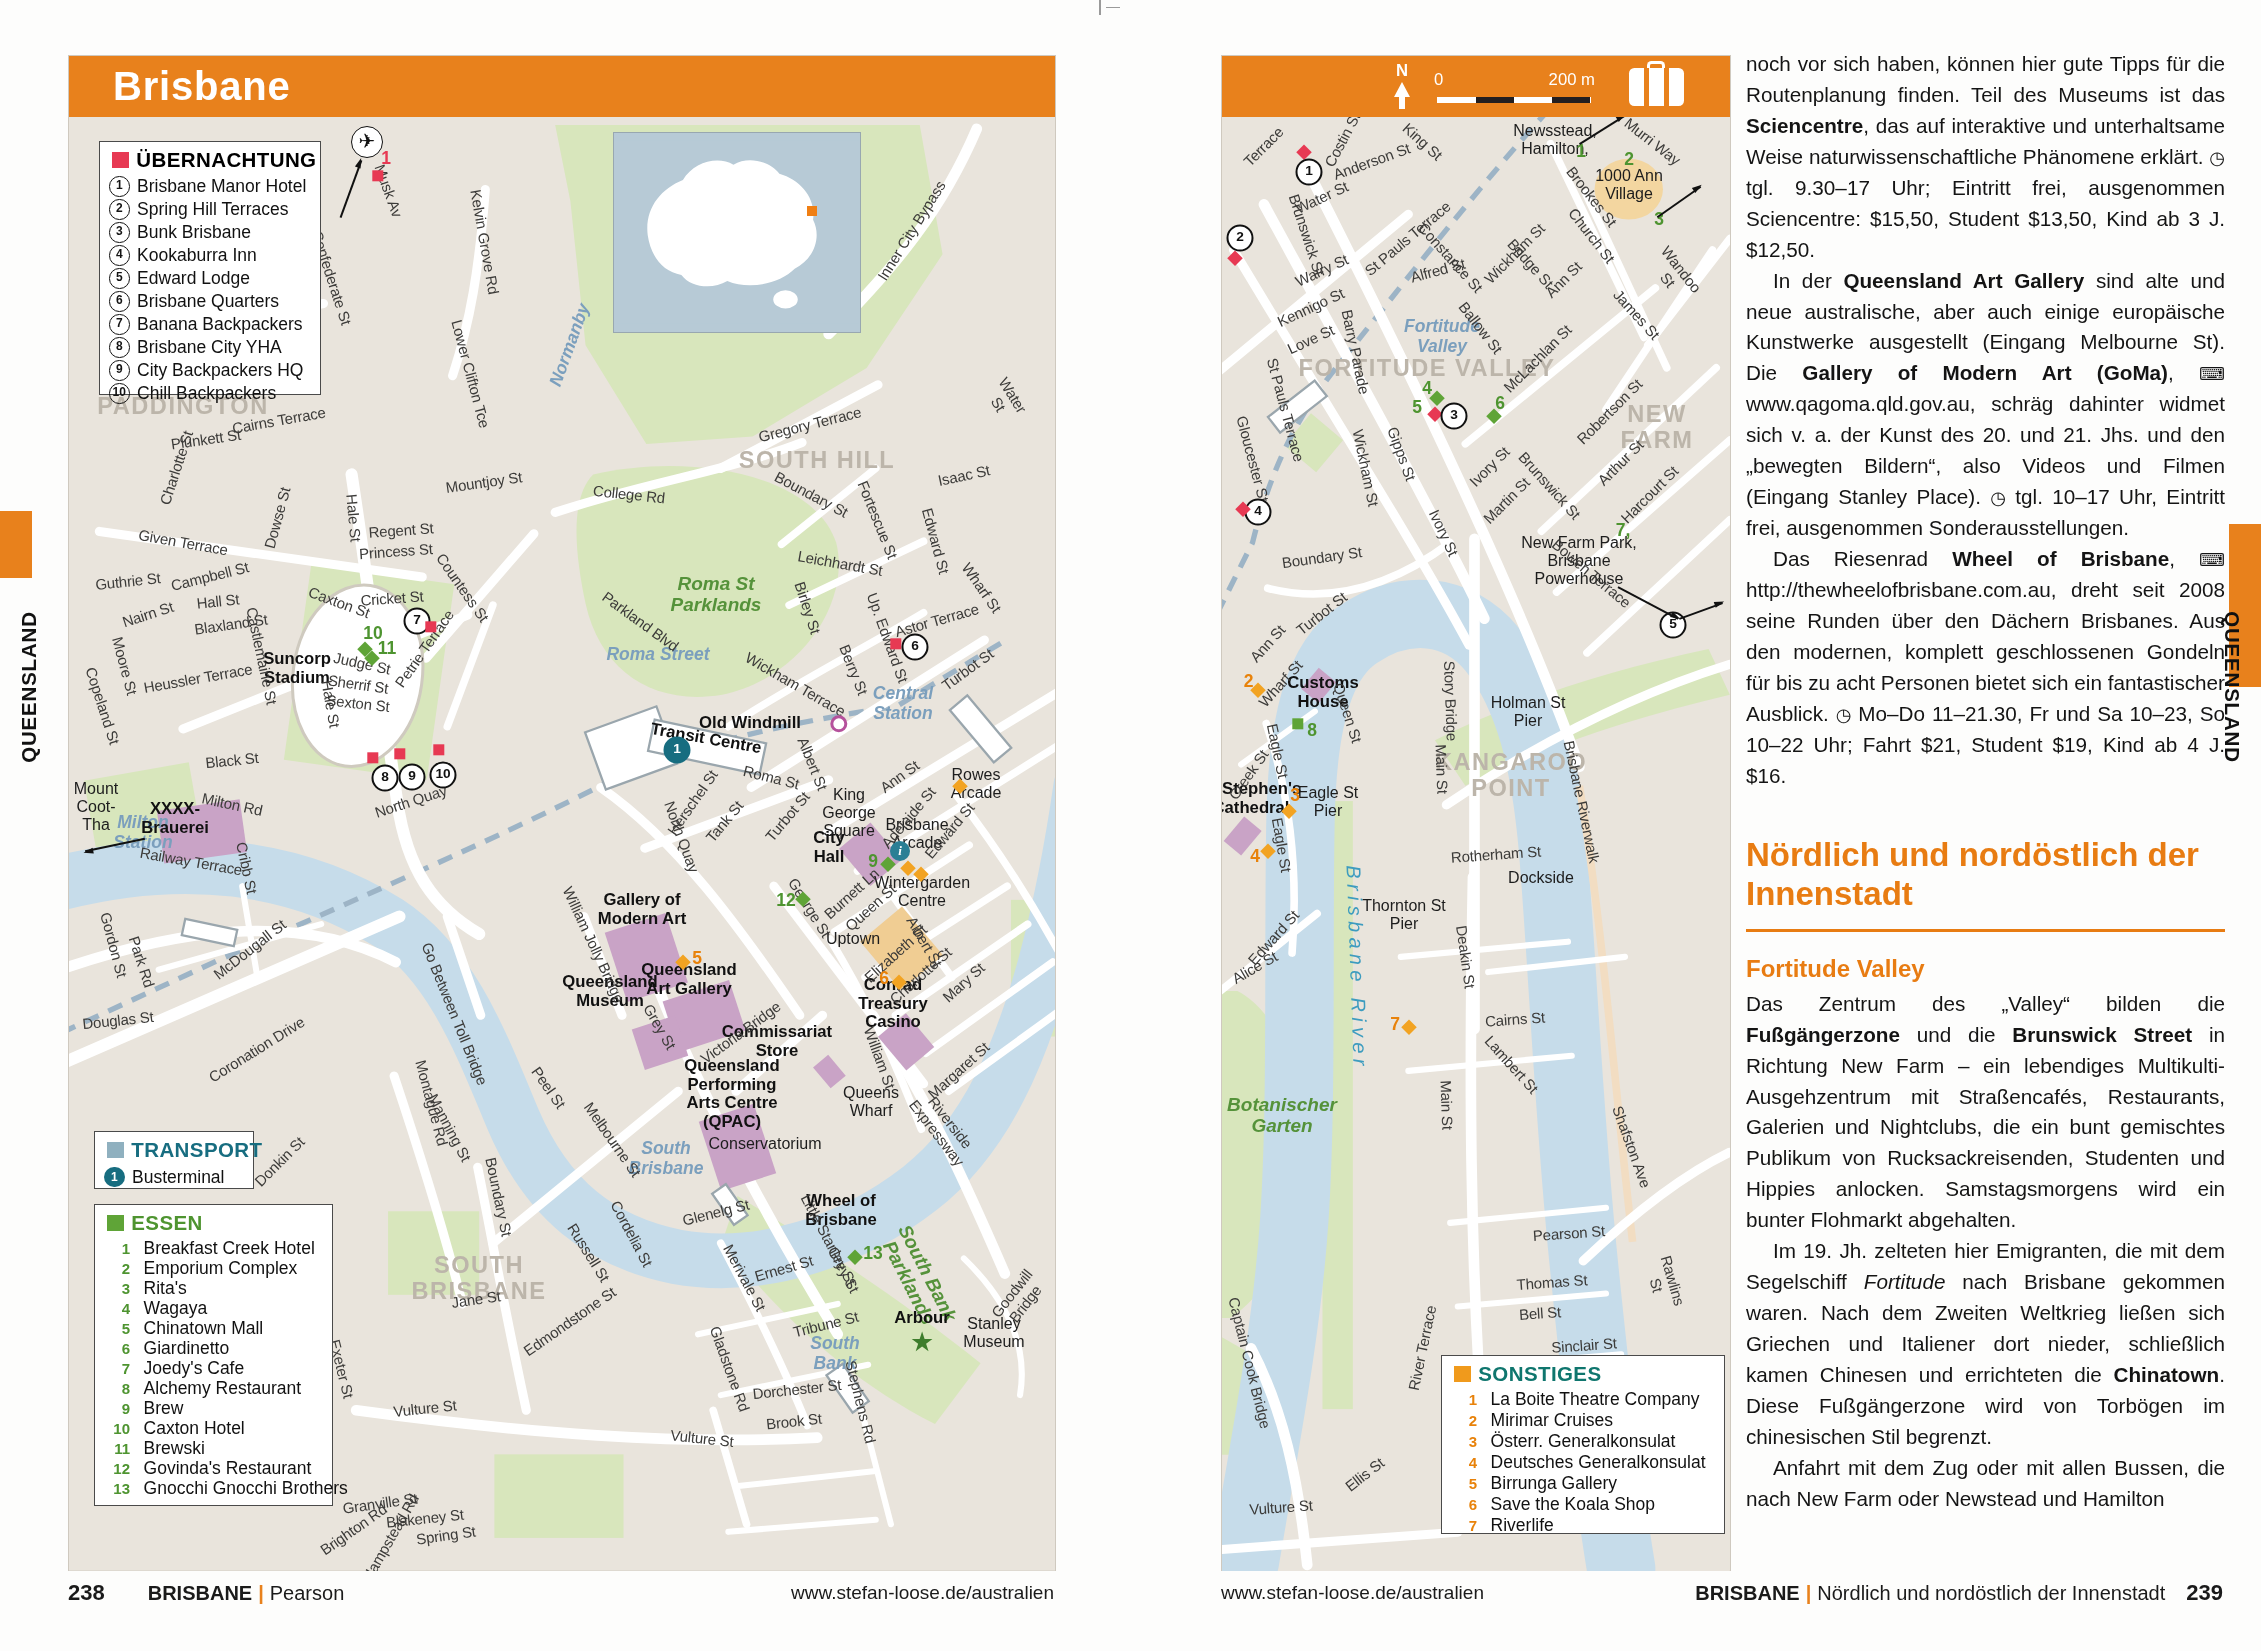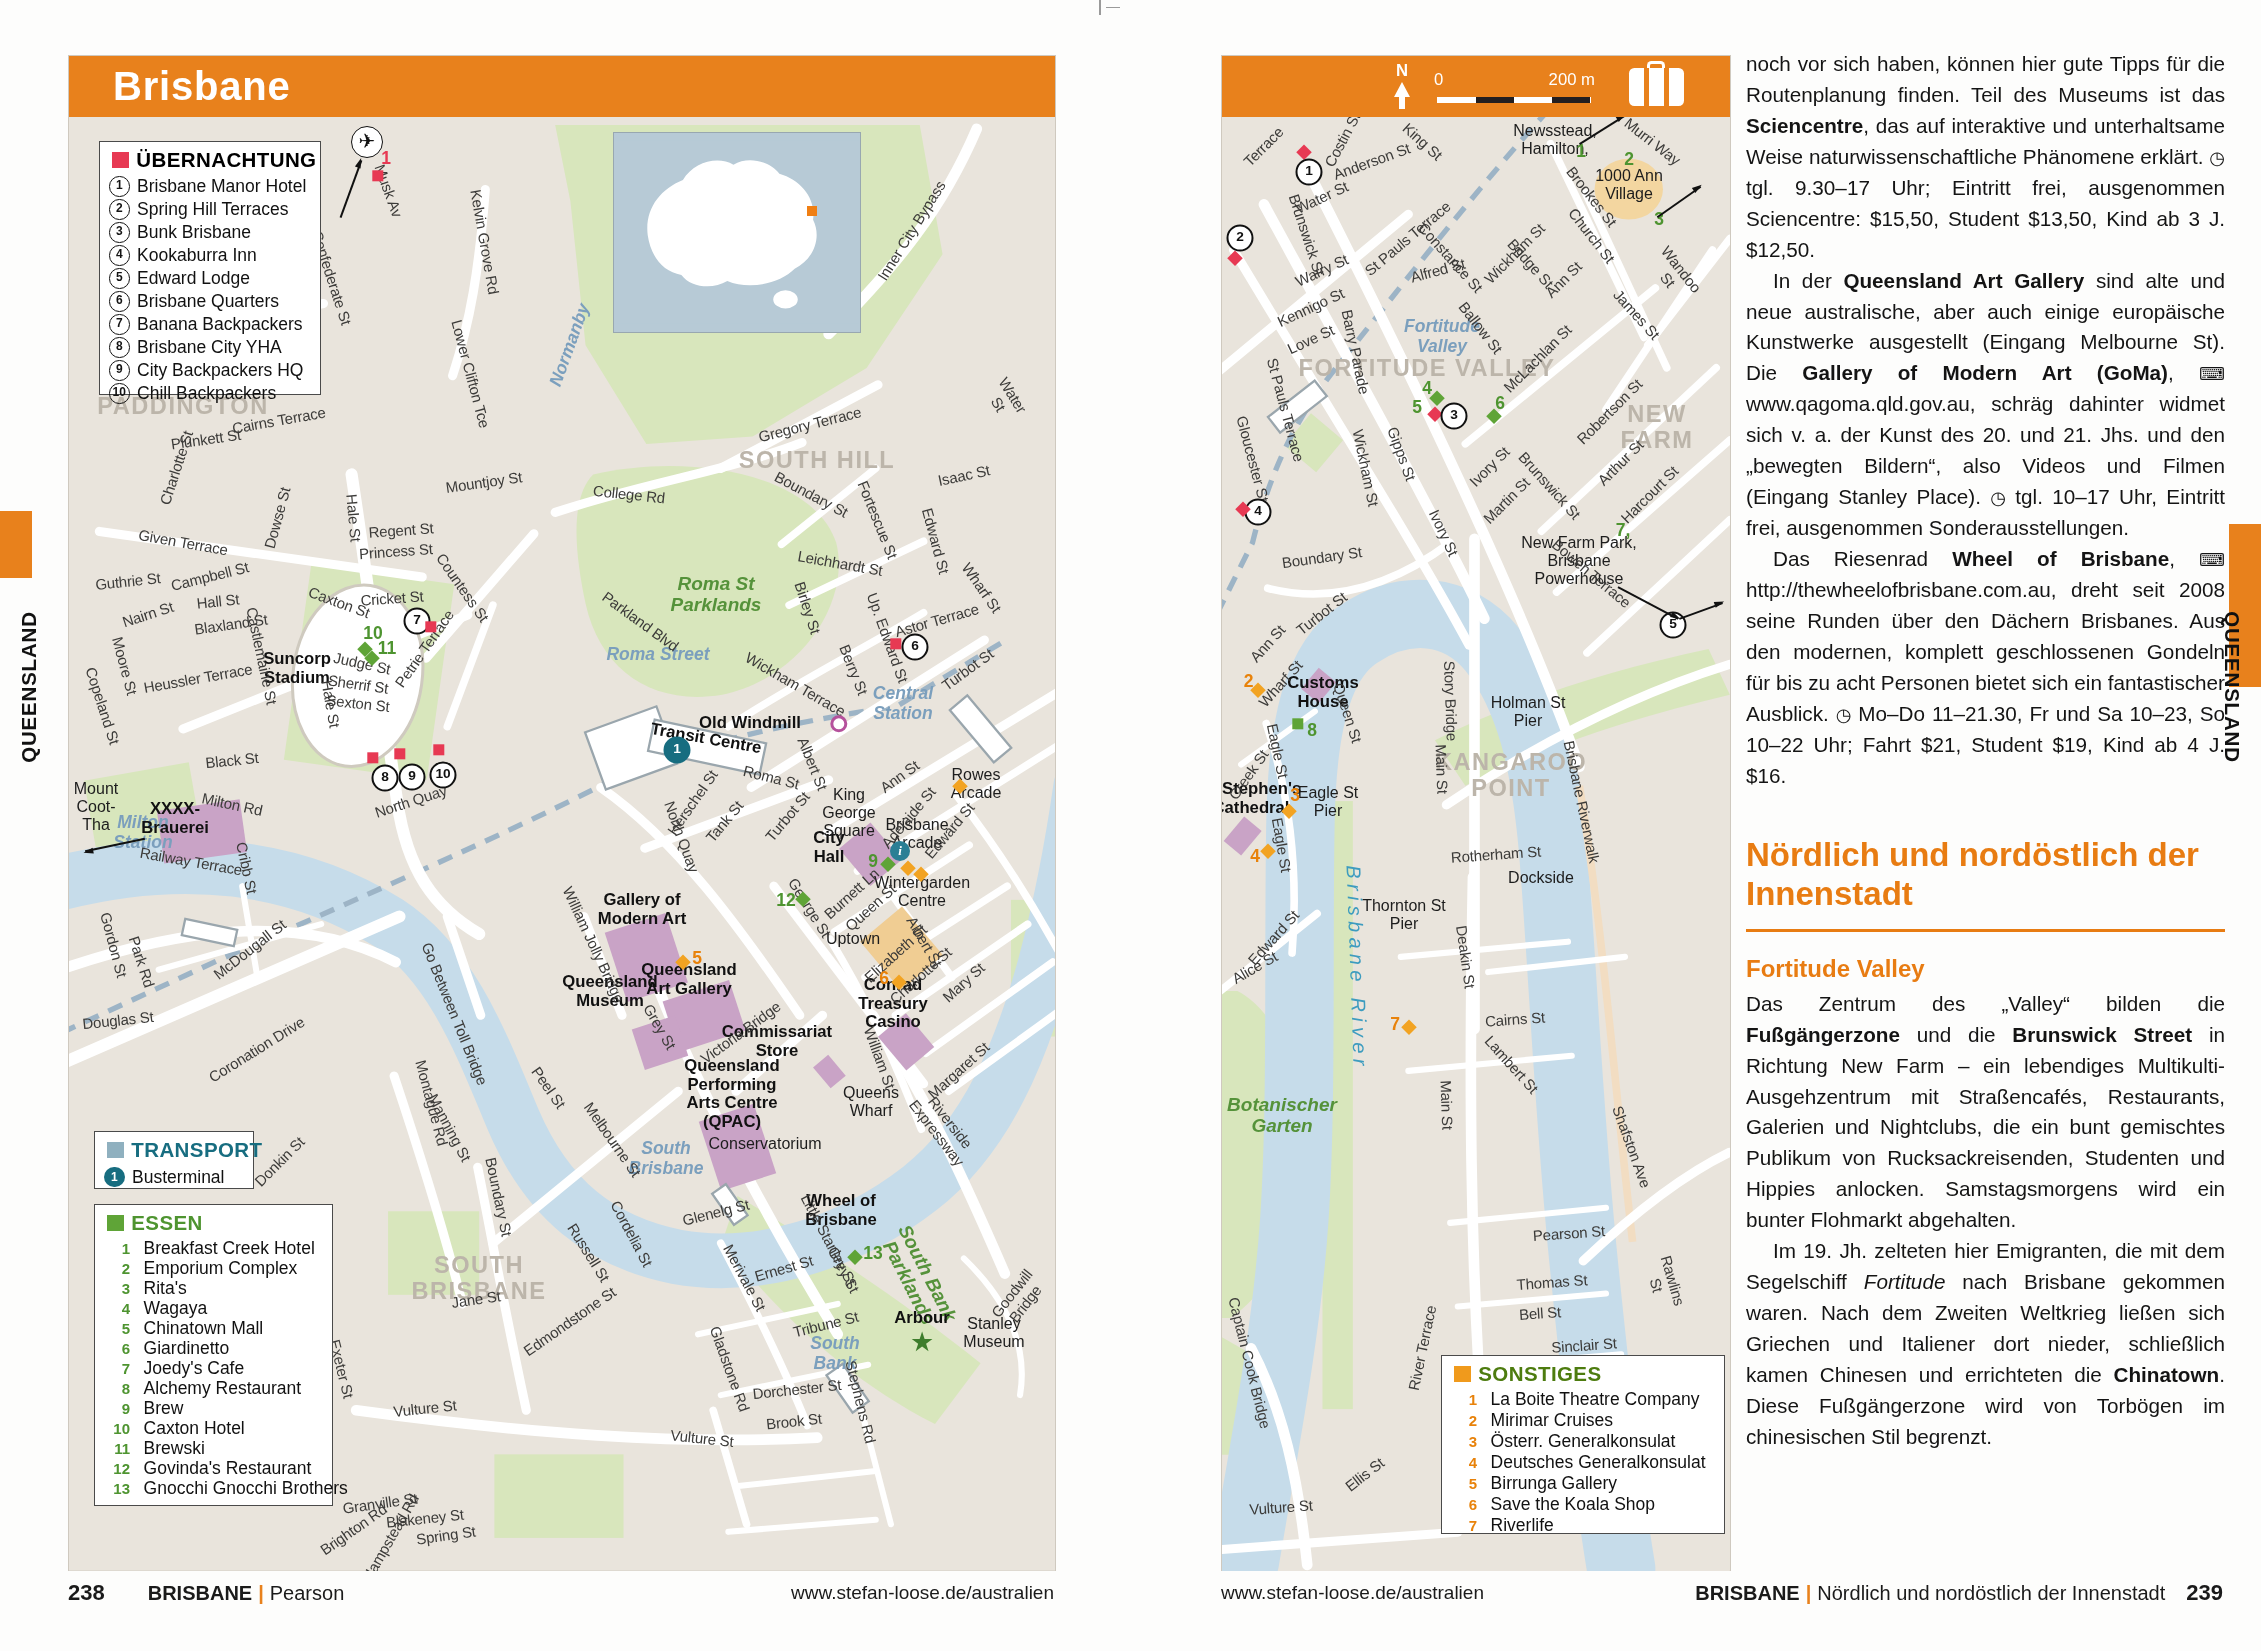--- a/index.html
+++ b/index.html
@@ -749,21 +749,21 @@
           <div class="mk mk-num c-o" style="transform: translate(-50%, -50%); left: 26.6px; top: 565px;">2</div>
           <div class="mk mk-dm c-bg-o" style="transform: translate(-50%, -50%) rotate(45deg); left: 36px; top: 573px;"></div>
           <div class="mk mk-num c-o" style="transform: translate(-50%, -50%); left: 173px; top: 908px;">7</div>
           <div class="mk mk-dm c-bg-o" style="transform: translate(-50%, -50%) rotate(45deg); left: 187px; top: 910px;"></div>
         </div>
     </div>
 
     <div id="lg-so" class="legend" style="left:219px;top:1299px;width:284px;height:179px;">
       <div class="lg-head">
         <span class="lg-sq" style="background: rgb(240, 154, 28);"></span>
-        <span class="lg-title" style="color: #4d7c0f;">SONSTIGES</span>
+        <span class="lg-title" style="color: #0f766e;">SONSTIGES</span>
       </div>
       <div class="lg-items">
           <div class="lg-row">
             <span class="lg-num plain-orange">1</span>
             <span class="lg-label">La Boite Theatre Company</span>
           </div>
           <div class="lg-row">
             <span class="lg-num plain-orange">2</span>
             <span class="lg-label">Mirimar Cruises</span>
           </div>
@@ -794,20 +794,21 @@
   <div id="article">
     <div id="article-blocks">
         <p><span>noch vor sich haben, können hier gute Tipps für die Routenplanung finden. Teil des Museums ist das </span><span style="font-weight: bold;">Sciencentre</span><span>, das auf interaktive und unterhaltsame Weise naturwissenschaftliche Phänomene erklärt. </span><span class="icn">◷</span><span> tgl. 9.30–17 Uhr; Eintritt frei, ausgenommen Sciencentre: $15,50, Student $13,50, Kind ab 3 J. $12,50.</span></p>
         <p class="ind"><span>In der </span><span style="font-weight: bold;">Queensland Art Gallery</span><span> sind alte und neue australische, aber auch einige europäische Kunstwerke ausgestellt (Eingang Melbourne St). Die </span><span style="font-weight: bold;">Gallery of Modern Art (GoMa)</span><span>, </span><span class="icn">⌨</span><span> www.qagoma.qld.gov.au, schräg dahinter widmet sich v. a. der Kunst des 20. und 21. Jhs. und den „bewegten Bildern“, also Videos und Filmen (Eingang Stanley Place). </span><span class="icn">◷</span><span> tgl. 10–17 Uhr, Eintritt frei, ausgenommen Sonderausstellungen.</span></p>
         <p class="ind"><span>Das Riesenrad </span><span style="font-weight: bold;">Wheel of Brisbane</span><span>, </span><span class="icn">⌨</span><span> http://thewheelofbrisbane.com.au, dreht seit 2008 seine Runden über den Dächern Brisbanes. Aus den modernen, komplett geschlossenen Gondeln für bis zu acht Personen bietet sich ein fantastischer Ausblick. </span><span class="icn">◷</span><span> Mo–Do 11–21.30, Fr und Sa 10–23, So 10–22 Uhr; Fahrt $21, Student $19, Kind ab 4 J. $16.</span></p>
         <h2>Nördlich und nordöstlich der Innenstadt</h2>
         <div class="h2-rule"></div>
         <h3>Fortitude Valley</h3>
         <p><span>Das Zentrum des „Valley“ bilden die </span><span style="font-weight: bold;">Fußgängerzone</span><span> und die </span><span style="font-weight: bold;">Brunswick Street</span><span> in Richtung New Farm – ein lebendiges Multikulti-Ausgehzentrum mit Straßencafés, Restaurants, Galerien und Nightclubs, die ein bunt gemischtes Publikum von Rucksackreisenden, Studenten und Hippies anlocken. Samstagsmorgens wird ein bunter Flohmarkt abgehalten.</span></p>
         <p class="ind"><span>Im 19. Jh. zelteten hier Emigranten, die mit dem Segelschiff </span><span style="font-style: italic;">Fortitude</span><span> nach Brisbane gekommen waren. Nach dem Zweiten Weltkrieg ließen sich Griechen und Italiener dort nieder, schließlich kamen Chinesen und errichteten die </span><span style="font-weight: bold;">Chinatown</span><span>. Diese Fußgängerzone wird von Torbögen im chinesischen Stil begrenzt.</span></p>
+        <p class="ind"><span>Anfahrt mit dem Zug oder mit allen Bussen, die nach New Farm oder Newstead und Hamilton</span></p>
       </div>
   </div>
 
   <div id="foot-l" class="footer">
     <span class="f-page">238</span><span class="f-brand">BRISBANE</span><span class="f-sep">|</span><span>Pearson</span>
     <span class="f-url">www.stefan-loose.de/australien</span>
   </div>
   <div id="foot-r" class="footer">
     <span class="f-url">www.stefan-loose.de/australien</span>
     <span class="f-right"><span class="f-brand">BRISBANE</span><span class="f-sep">|</span><span>Nördlich und nordöstlich der Innenstadt</span><span class="f-page">239</span></span>

